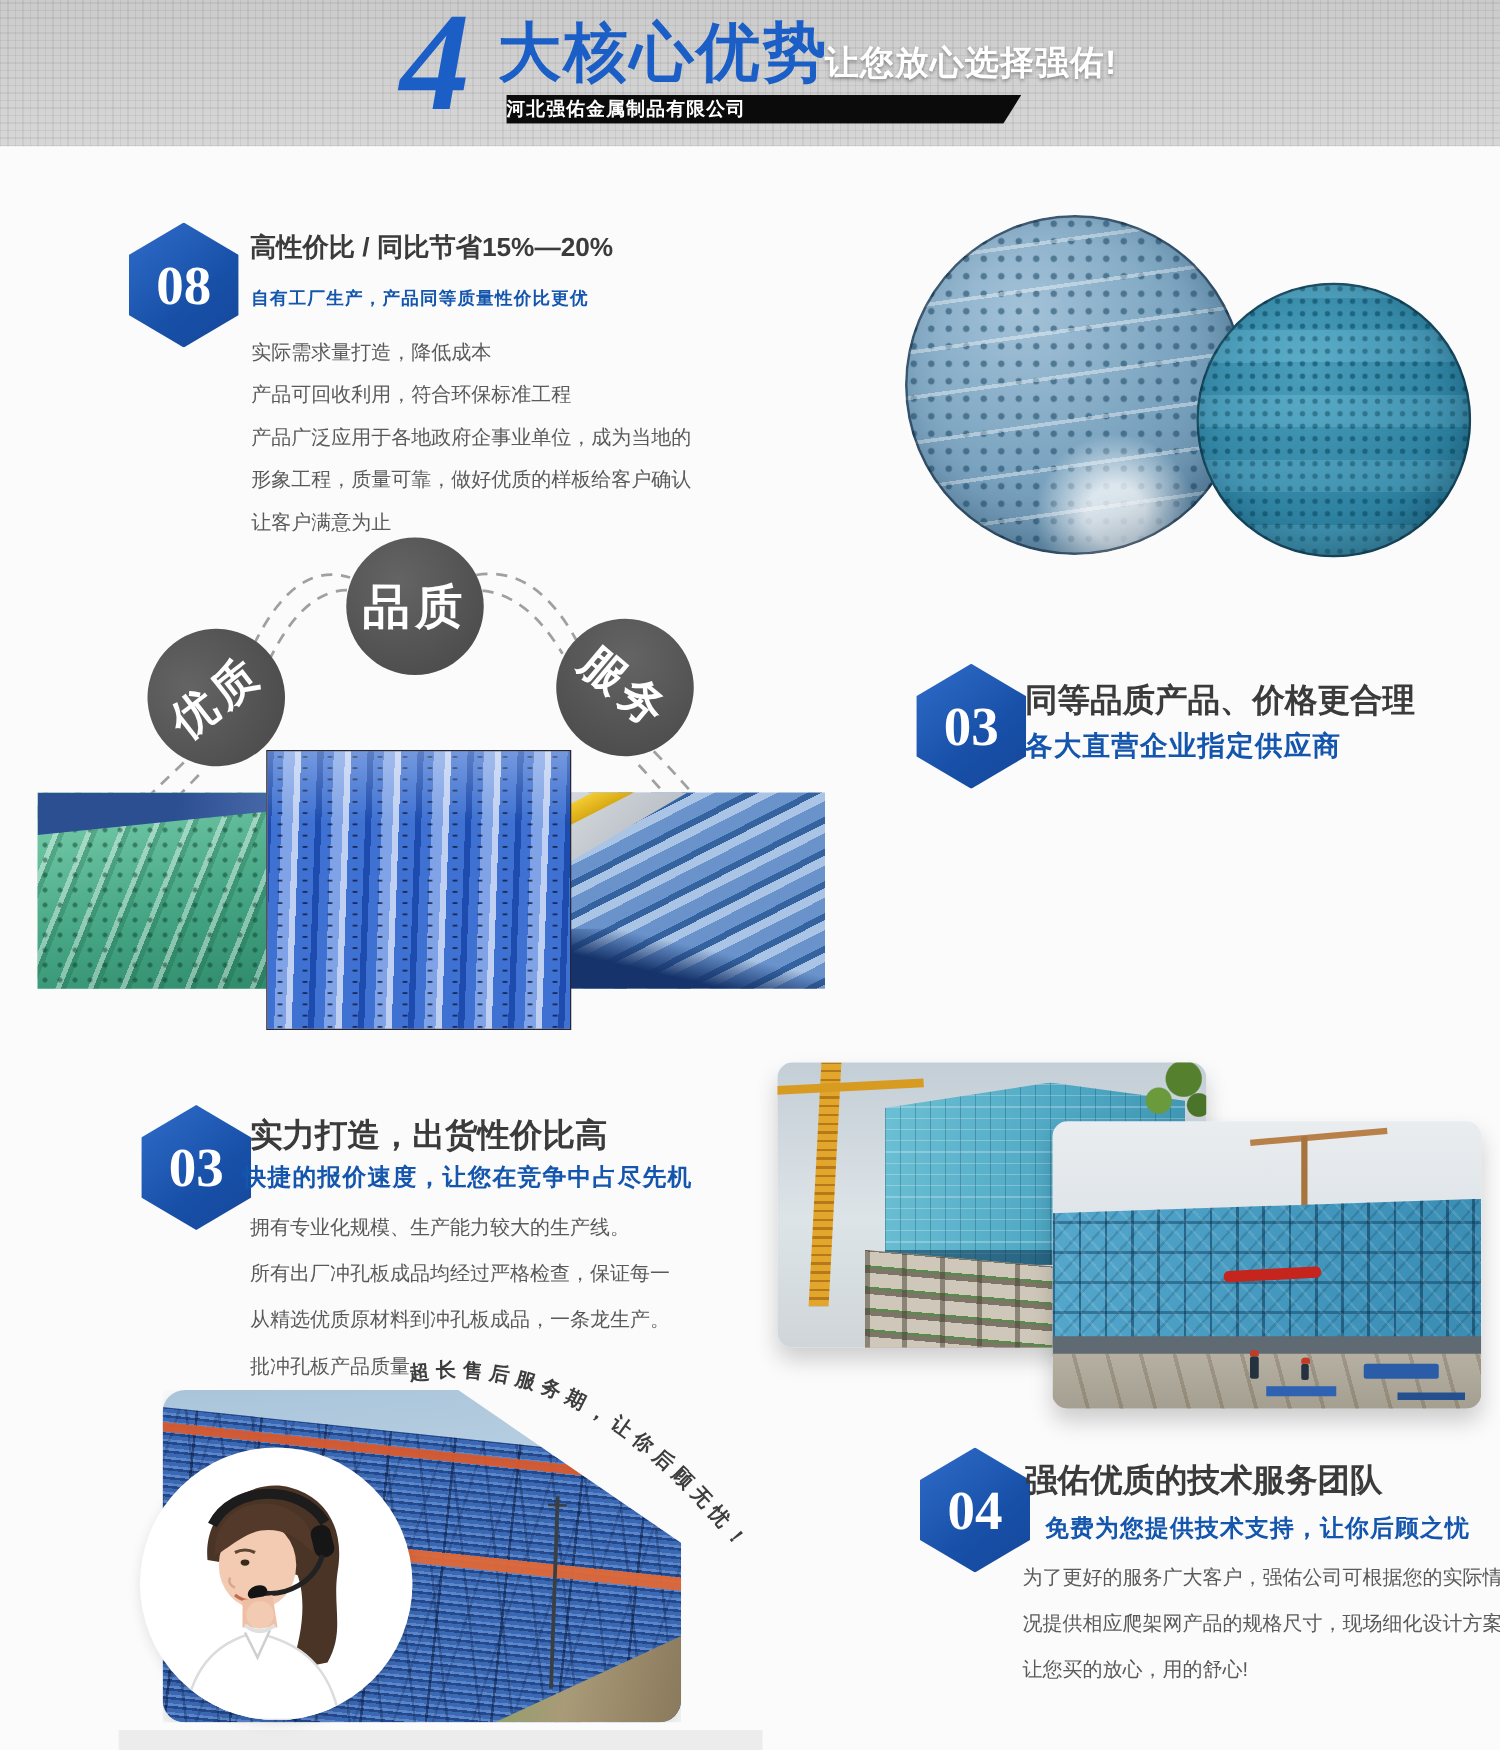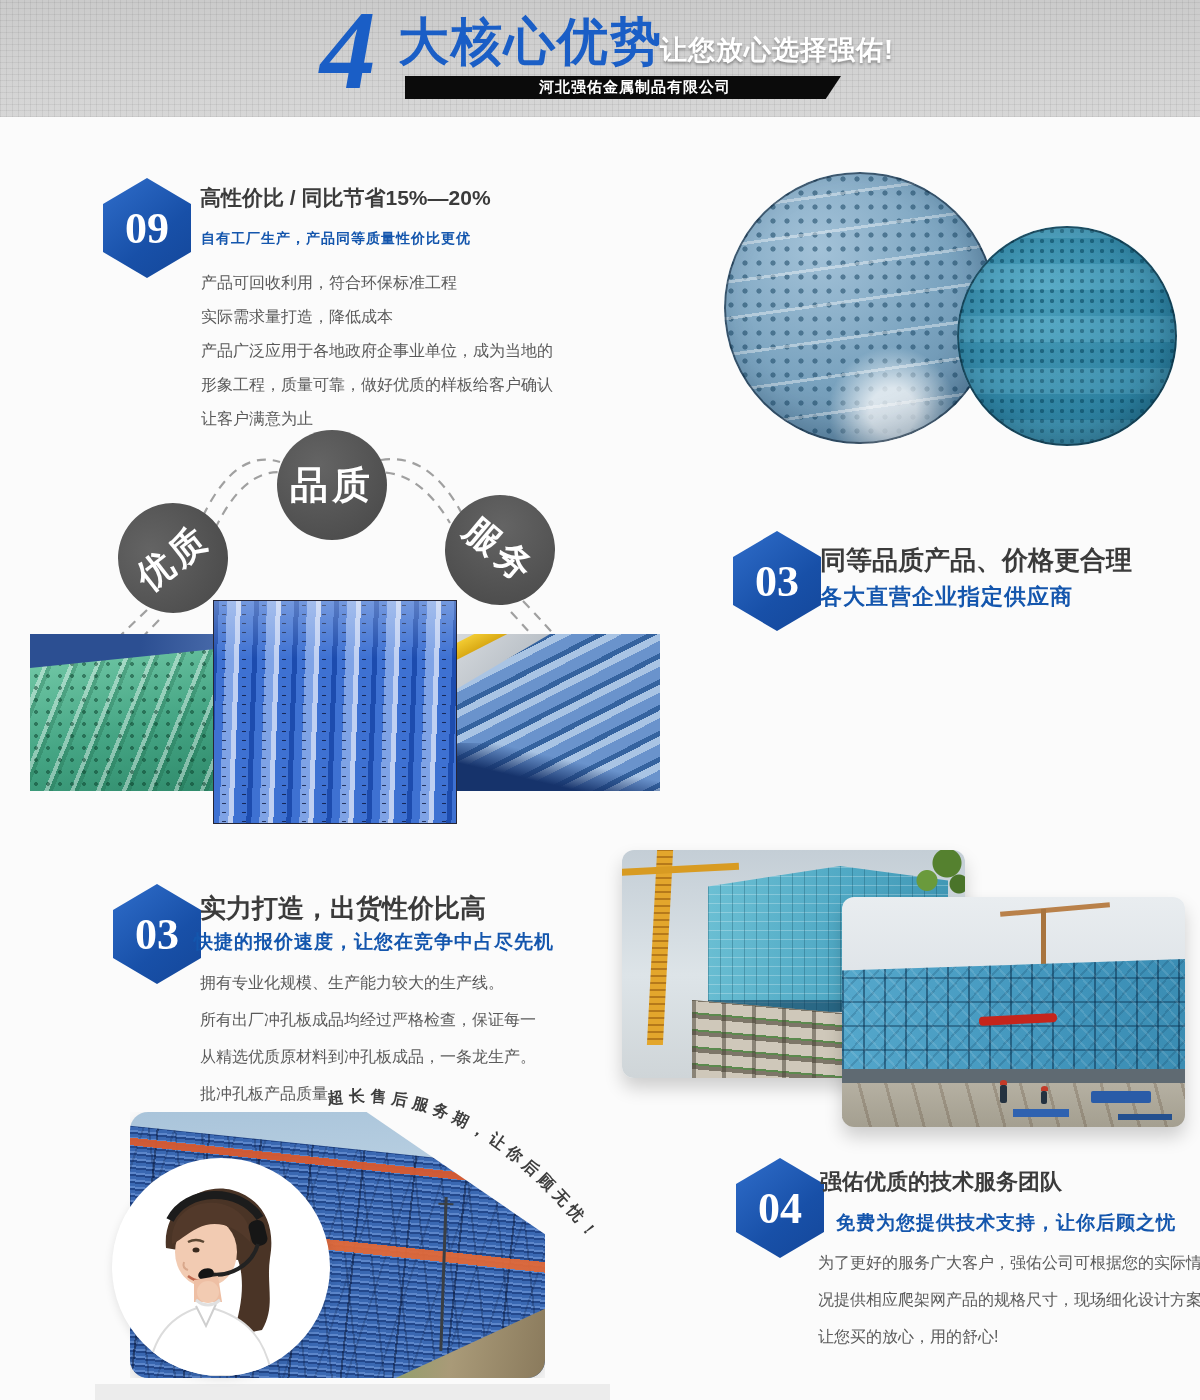--- a/index.html
+++ b/index.html
@@ -14,21 +14,21 @@
       linear-gradient(180deg,#cbcbcb,#d7d7d7);}
   .big-num{position:absolute;left:320px;top:-8px;font-family:"Liberation Serif",serif;
     font-style:italic;font-weight:bold;font-size:112px;line-height:117px;color:#1a5ec6;}
   .header-title{position:absolute;left:398px;top:14px;font-size:51px;font-weight:bold;
     color:#1a5ec6;letter-spacing:2px;line-height:1.1;}
   .header-tagline{position:absolute;left:660px;top:32px;font-size:27px;font-weight:bold;
     color:#ffffff;letter-spacing:1px;text-shadow:0 2px 3px rgba(0,0,0,.35);}
   .ribbon{position:absolute;left:405px;top:76px;width:412px;height:23px;background:#0b0b0b;
     clip-path:polygon(0 0,100% 0,96.5% 100%,0 100%);
     color:#fff;font-size:15px;font-weight:bold;letter-spacing:1px;
-    display:flex;align-items:center;justify-content:center;padding-left:24px;}
+    display:flex;align-items:center;}
 
   
   .hex{position:absolute;width:88px;height:100px;
     clip-path:polygon(50% 0,100% 26%,100% 74%,50% 100%,0 74%,0 26%);
     background:linear-gradient(140deg,#2f6dca,#1850a8 60%,#14479a);
     display:flex;align-items:center;justify-content:center;}
   .hex span{font-family:"Liberation Serif",serif;font-weight:bold;font-size:44px;color:#fff;}
   .hex-01{left:103px;top:178px}.hex-02{left:733px;top:531px}
   .hex-03{left:113px;top:884px}.hex-04{left:736px;top:1158px}
 
@@ -37,21 +37,21 @@
   .sec-body{position:absolute;color:#5a5a5a;font-size:16px;white-space:nowrap;}
   .t-01{left:200px;top:184px;font-size:21px}
   .s-01{left:201px;top:230px;font-size:14px}
   .b-01{left:201px;top:266px;line-height:34px}
   .t-02{left:820px;top:543px;font-size:26px}
   .s-02{left:820px;top:582px;font-size:22px}
   .b-02{left:818px;top:618px;line-height:37px}
   .t-03{left:200px;top:891px;font-size:26px}
   .s-03{left:194px;top:929px;font-size:19px}
   .b-03{left:200px;top:964px;line-height:37px}
-  .t-04{left:820px;top:1167px;font-size:22px}
+  .t-04{left:820px;top:1167px;font-size:26px}
   .s-04{left:836px;top:1210px;font-size:19px}
   .b-04{left:818px;top:1244px;line-height:37px}
 
   
   .vc{position:absolute;width:110px;height:110px;border-radius:50%;
     background:radial-gradient(circle at 38% 32%, #646464, #4e4e4e 75%);
     display:flex;align-items:center;justify-content:center;
     color:#fff;font-weight:bold;font-size:36px;letter-spacing:4px;z-index:3;}
   .vc-left{left:118px;top:503px;transform:rotate(-38deg)}
   .vc-top{left:277px;top:430px;font-size:38px}
@@ -206,27 +206,27 @@
     <path class="dash" d="M 159 620 Q 134 646 114 668"></path>
     <path class="dash" d="M 523 601 Q 548 627 567 650"></path>
     <path class="dash" d="M 511 612 Q 537 640 556 664"></path>
     <path id="note-path" fill="none" stroke="none" d="M 328 1104 Q 478 1080 610 1266"></path>
     <text class="note-text">
       <textPath href="#note-path">超长售后服务期，让你后顾无忧！</textPath>
     </text>
   </svg>
 
   <div class="hex hex-01">
-    <span>09</span>
+    <span>08</span>
   </div>
   <div class="sec-title t-01">高性价比 / 同比节省15%—20%</div>
   <div class="sec-sub s-01">自有工厂生产，产品同等质量性价比更优</div>
   <div class="sec-body b-01">
+    <div>实际需求量打造，降低成本</div>
     <div>产品可回收利用，符合环保标准工程</div>
-    <div>实际需求量打造，降低成本</div>
     <div>产品广泛应用于各地政府企事业单位，成为当地的</div>
     <div>形象工程，质量可靠，做好优质的样板给客户确认</div>
     <div>让客户满意为止</div>
   </div>
 
   <div class="vc vc-left">
     <span>优质</span>
   </div>
   <div class="vc vc-top">
     <span>品质</span>

